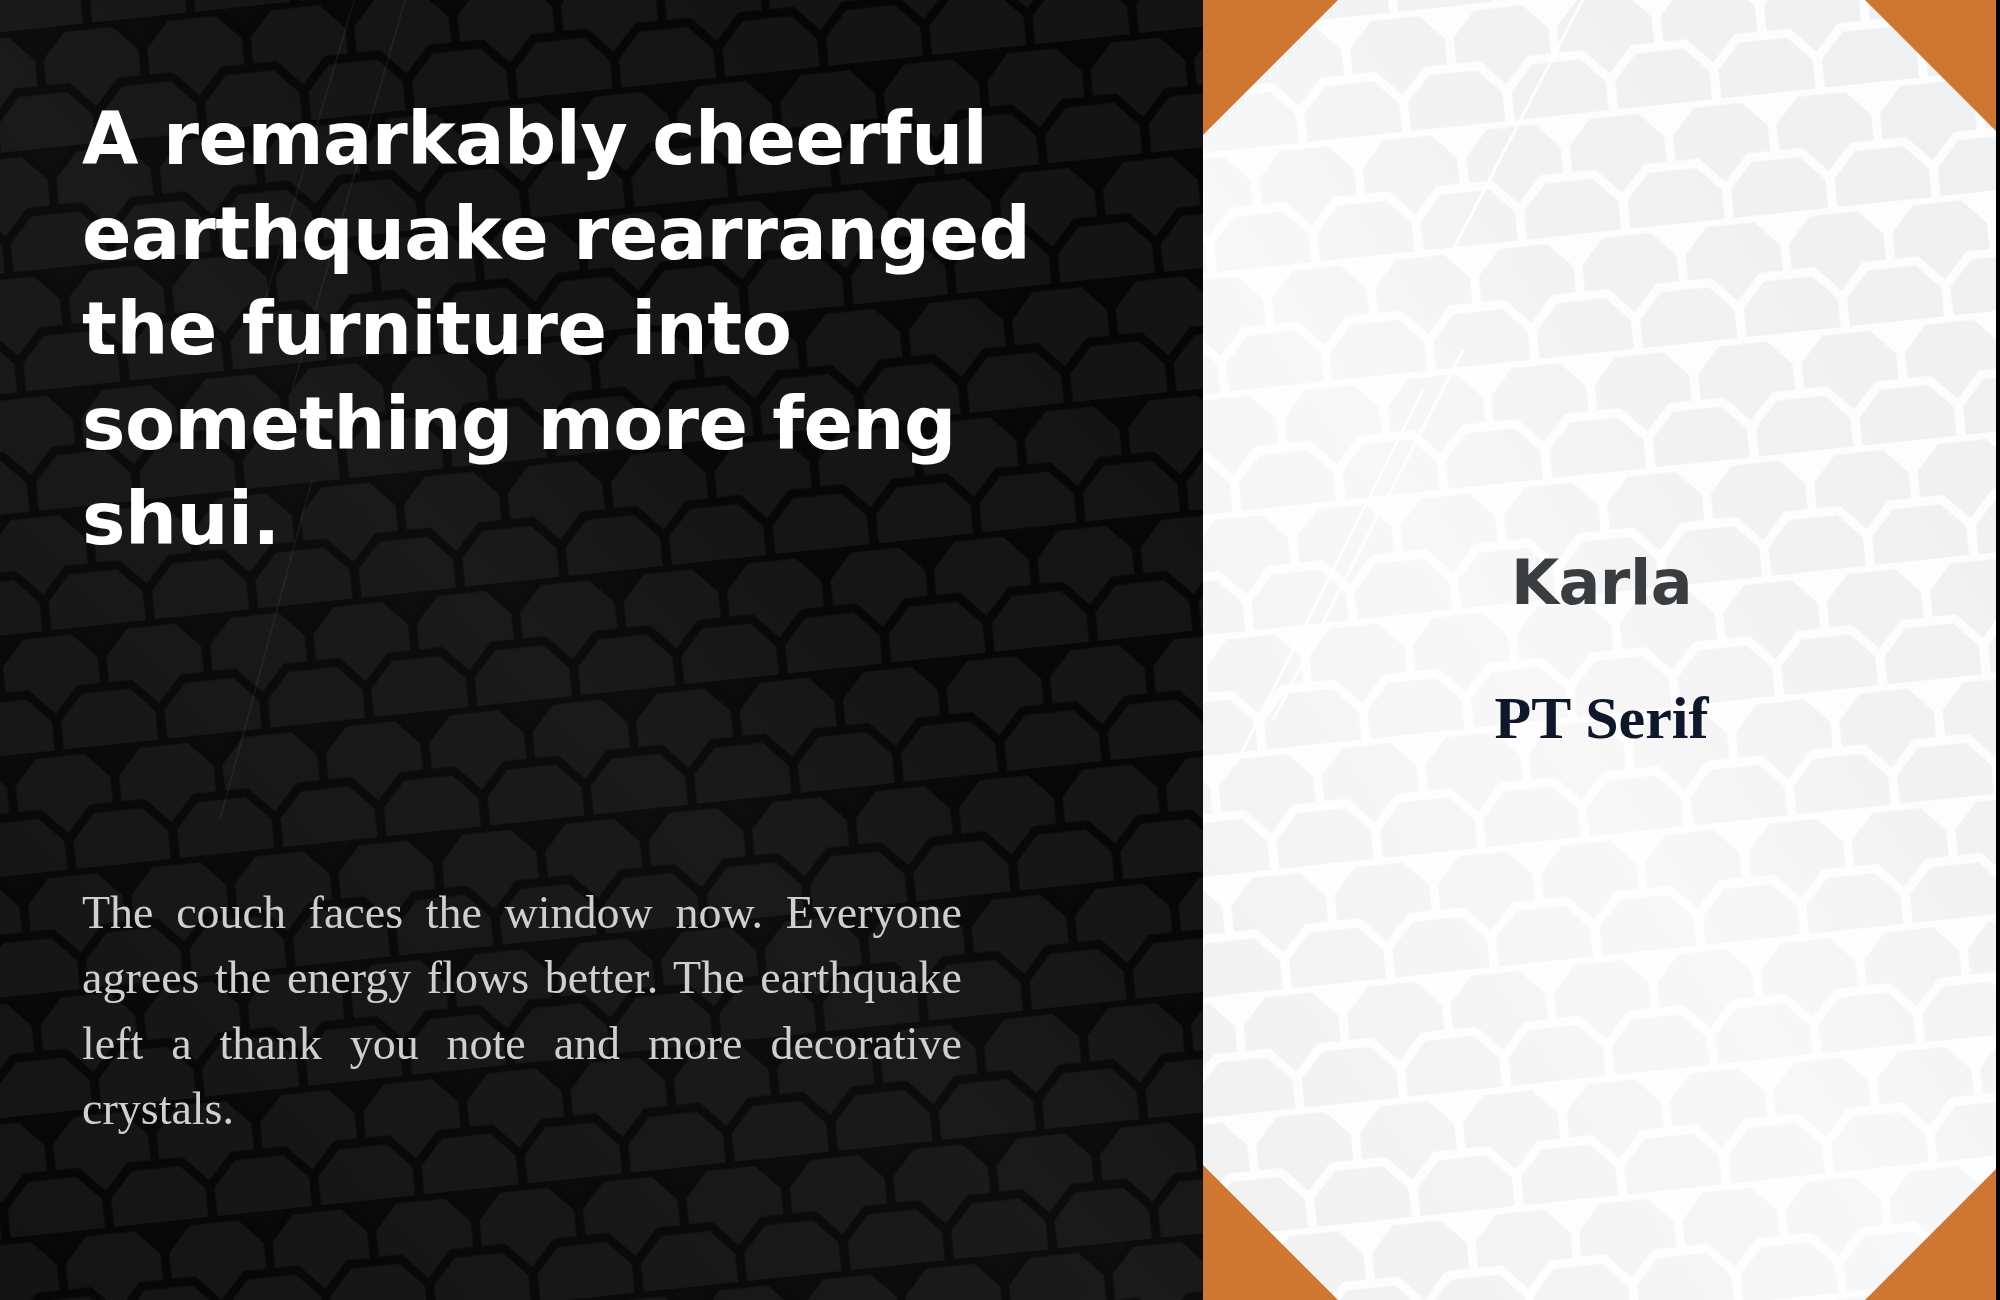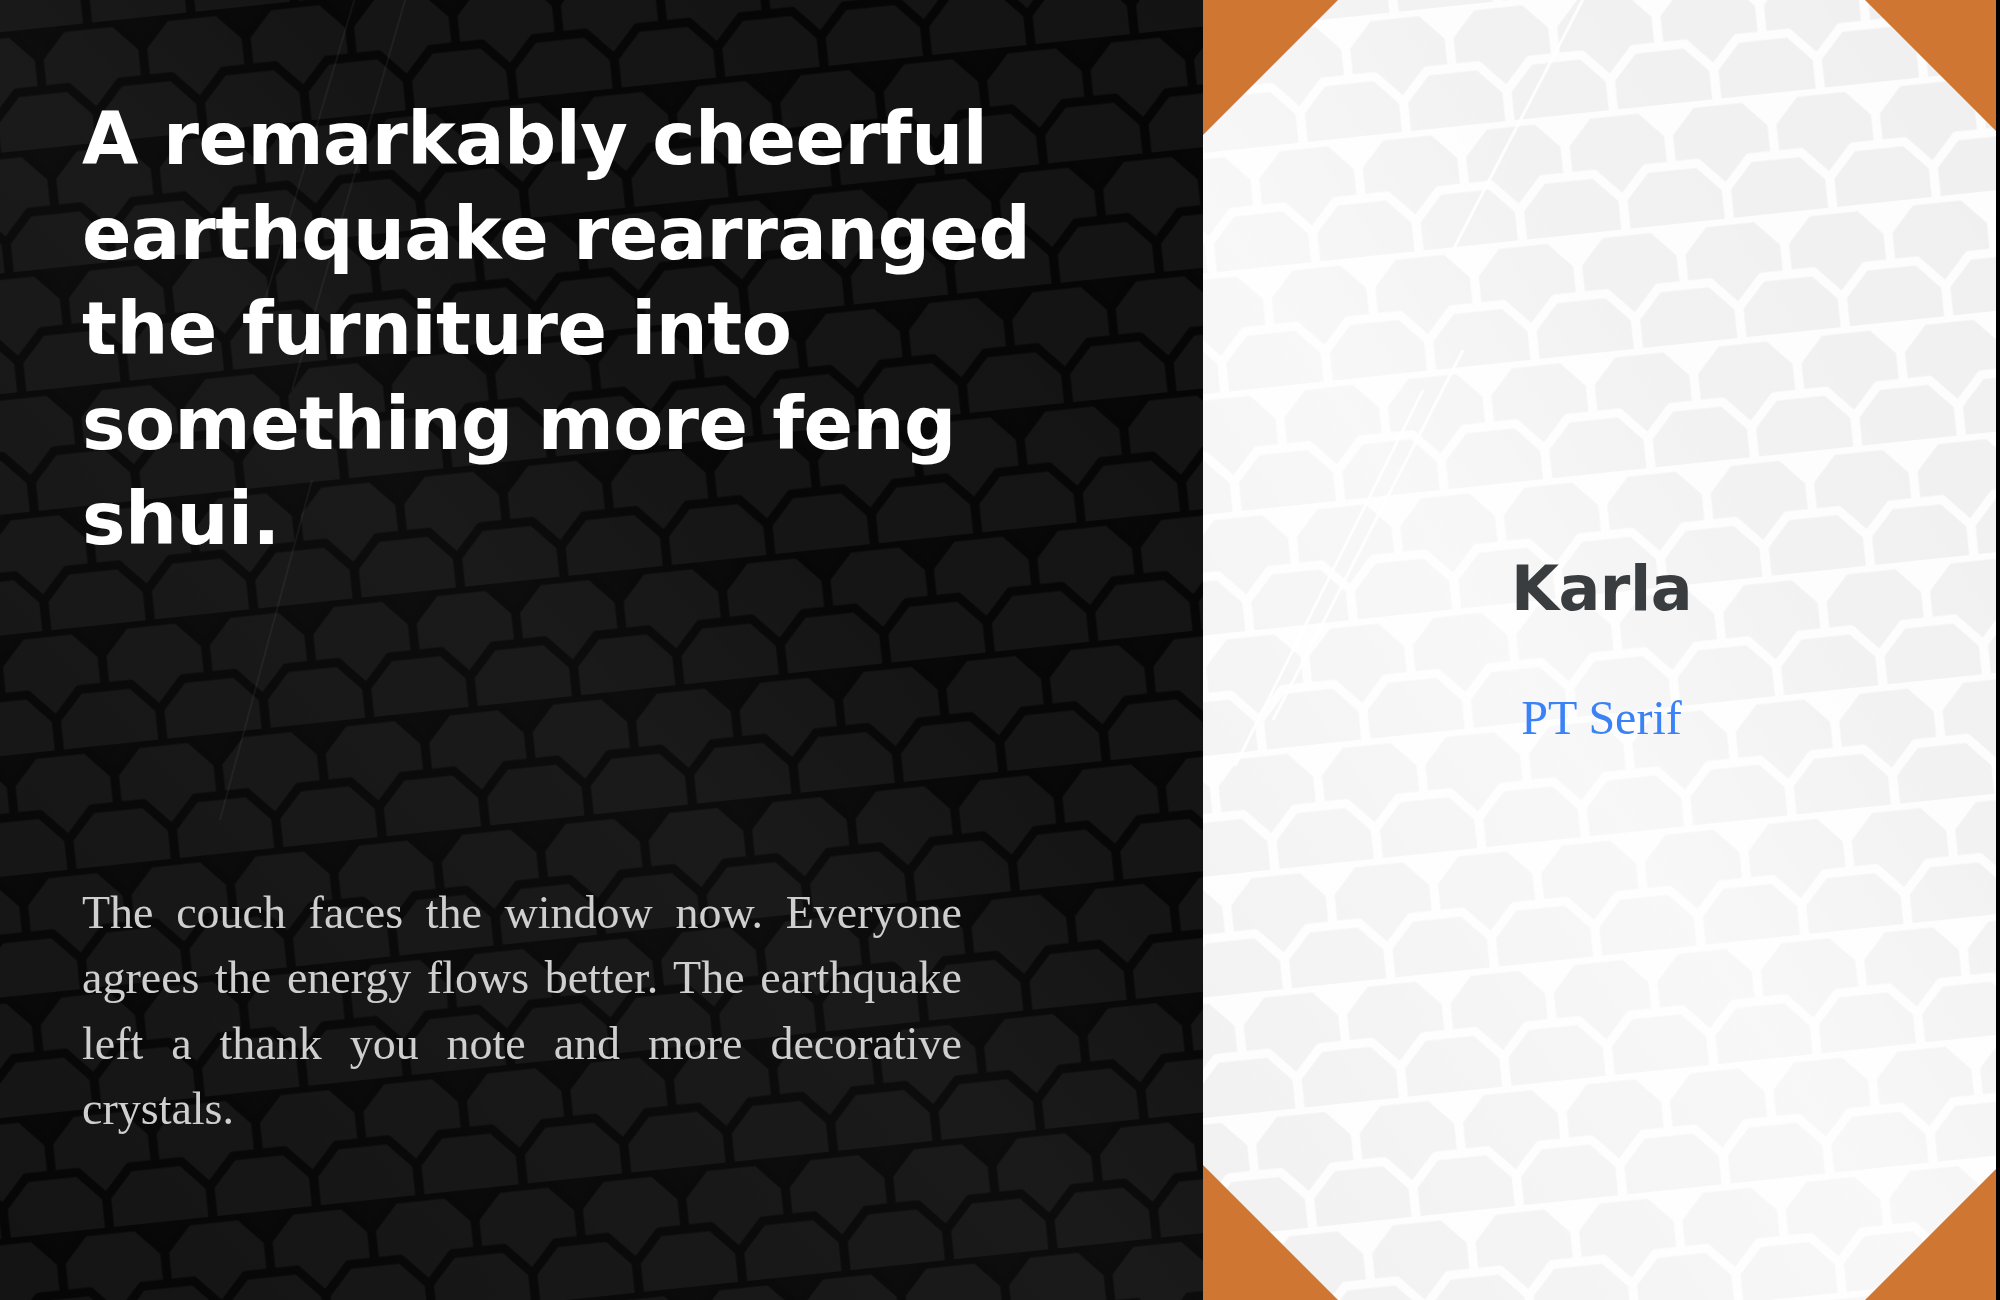--- a/index.html
+++ b/index.html
@@ -127,23 +127,23 @@
     font-family: "DejaVu Sans", sans-serif;
     font-weight: 700;
     font-size: 62px;
     color: #3a3d40;
     letter-spacing: -0.5px;
     line-height: 1;
     margin: 0 0 34px 0;
   }
   .font-secondary {
     font-family: "Liberation Serif", serif;
-    font-weight: 400;
-    font-size: 48px;
-    color: #3b82f6;
+    font-weight: 700;
+    font-size: 60px;
+    color: #0f172a;
     line-height: 1;
     margin: 0;
   }
 </style>
 </head>
 <body>
 
 <div id="stage">
 
   <div class="left-panel">

